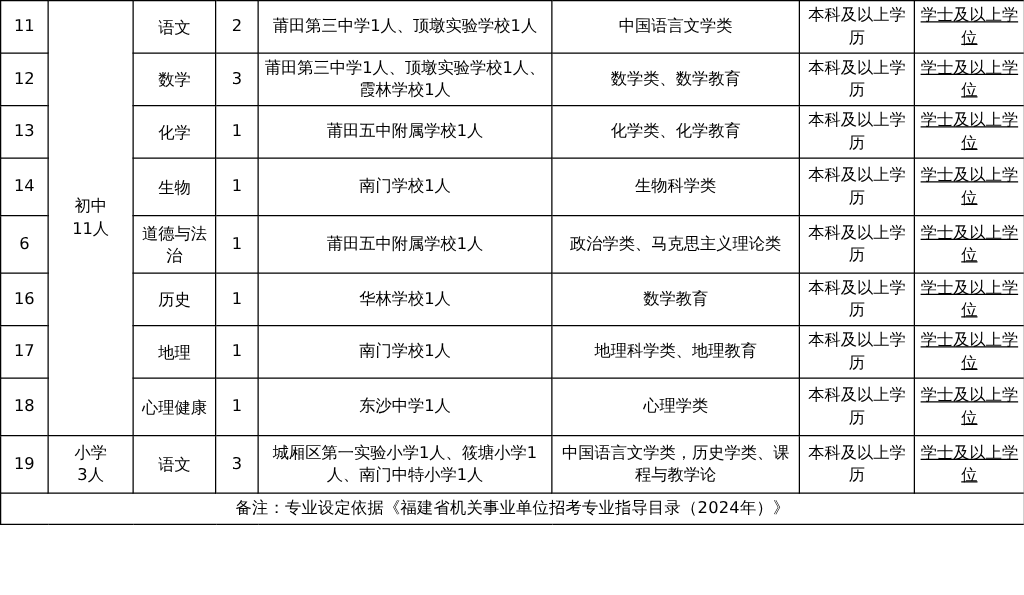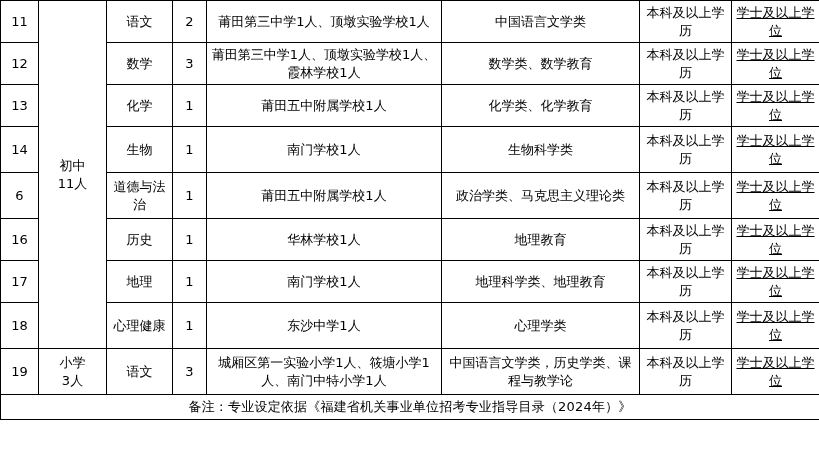--- a/index.html
+++ b/index.html
@@ -129,21 +129,21 @@
         <td class="cell-major">政治学类、马克思主义理论类</td>
         <td class="cell-edu">本科及以上学历</td>
         <td class="cell-degree">学士及以上学位</td>
       </tr>
 
       <tr>
         <td class="cell-no">16</td>
         <td class="cell-subject">历史</td>
         <td class="cell-num">1</td>
         <td class="cell-school">华林学校1人</td>
-        <td class="cell-major">地理教育</td>
+        <td class="cell-major">数学教育</td>
         <td class="cell-edu">本科及以上学历</td>
         <td class="cell-degree">学士及以上学位</td>
       </tr>
 
       <tr>
         <td class="cell-no">17</td>
         <td class="cell-subject">地理</td>
         <td class="cell-num">1</td>
         <td class="cell-school">南门学校1人</td>
         <td class="cell-major">地理科学类、地理教育</td>

